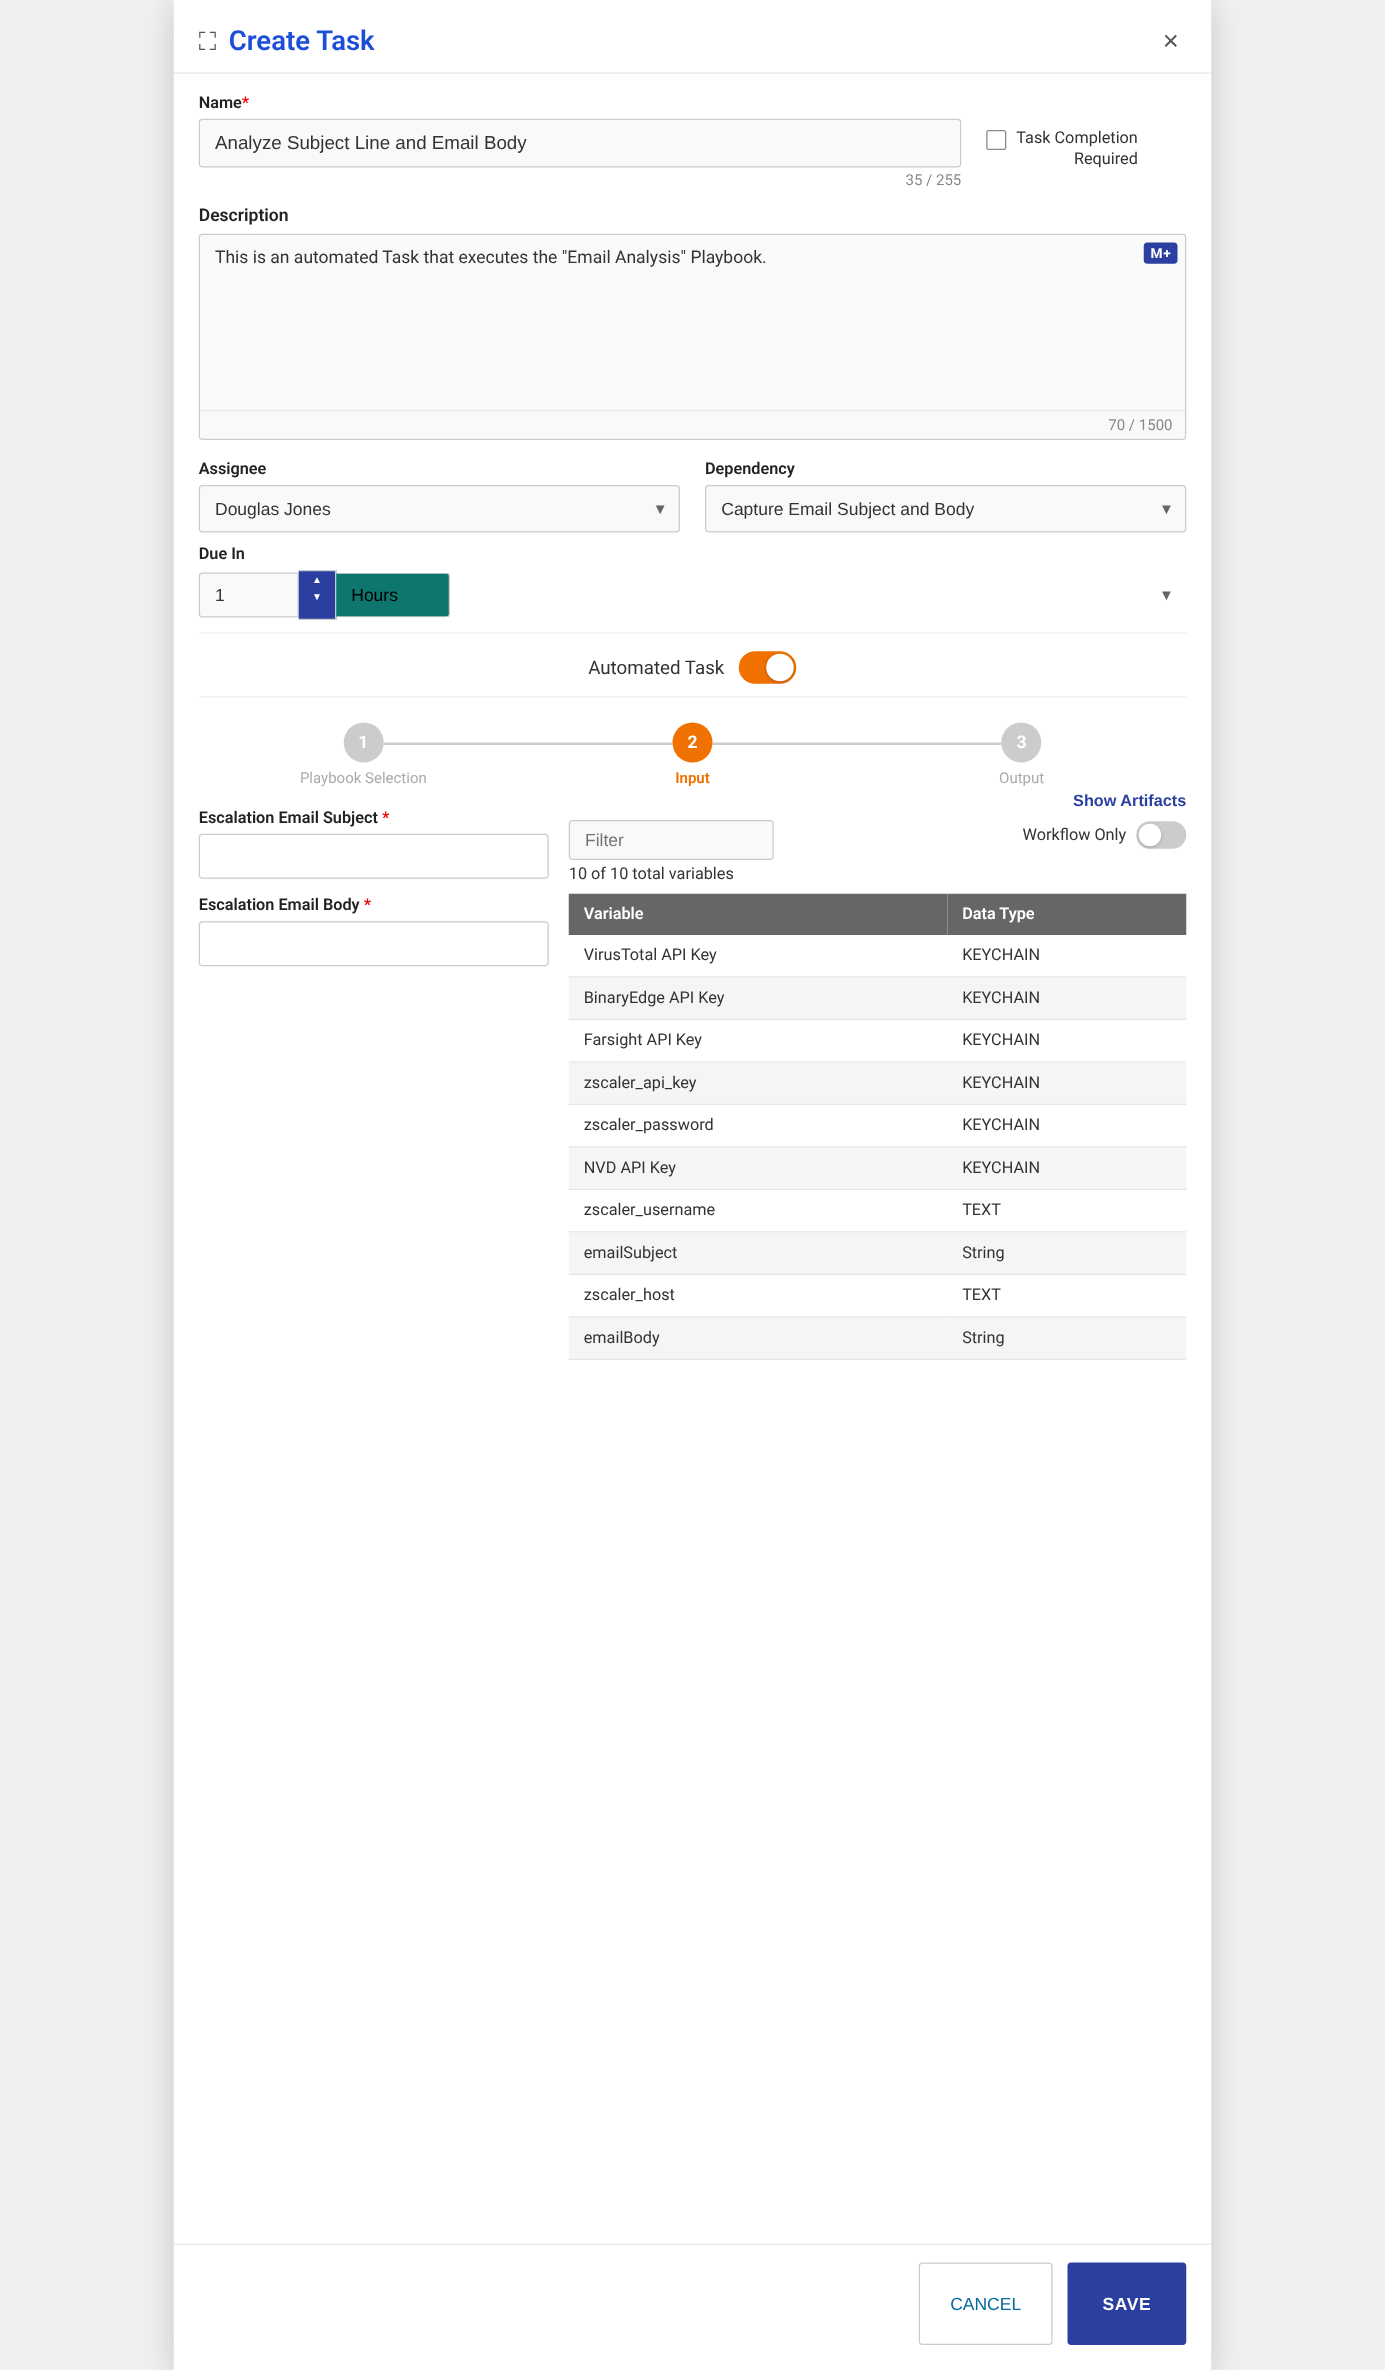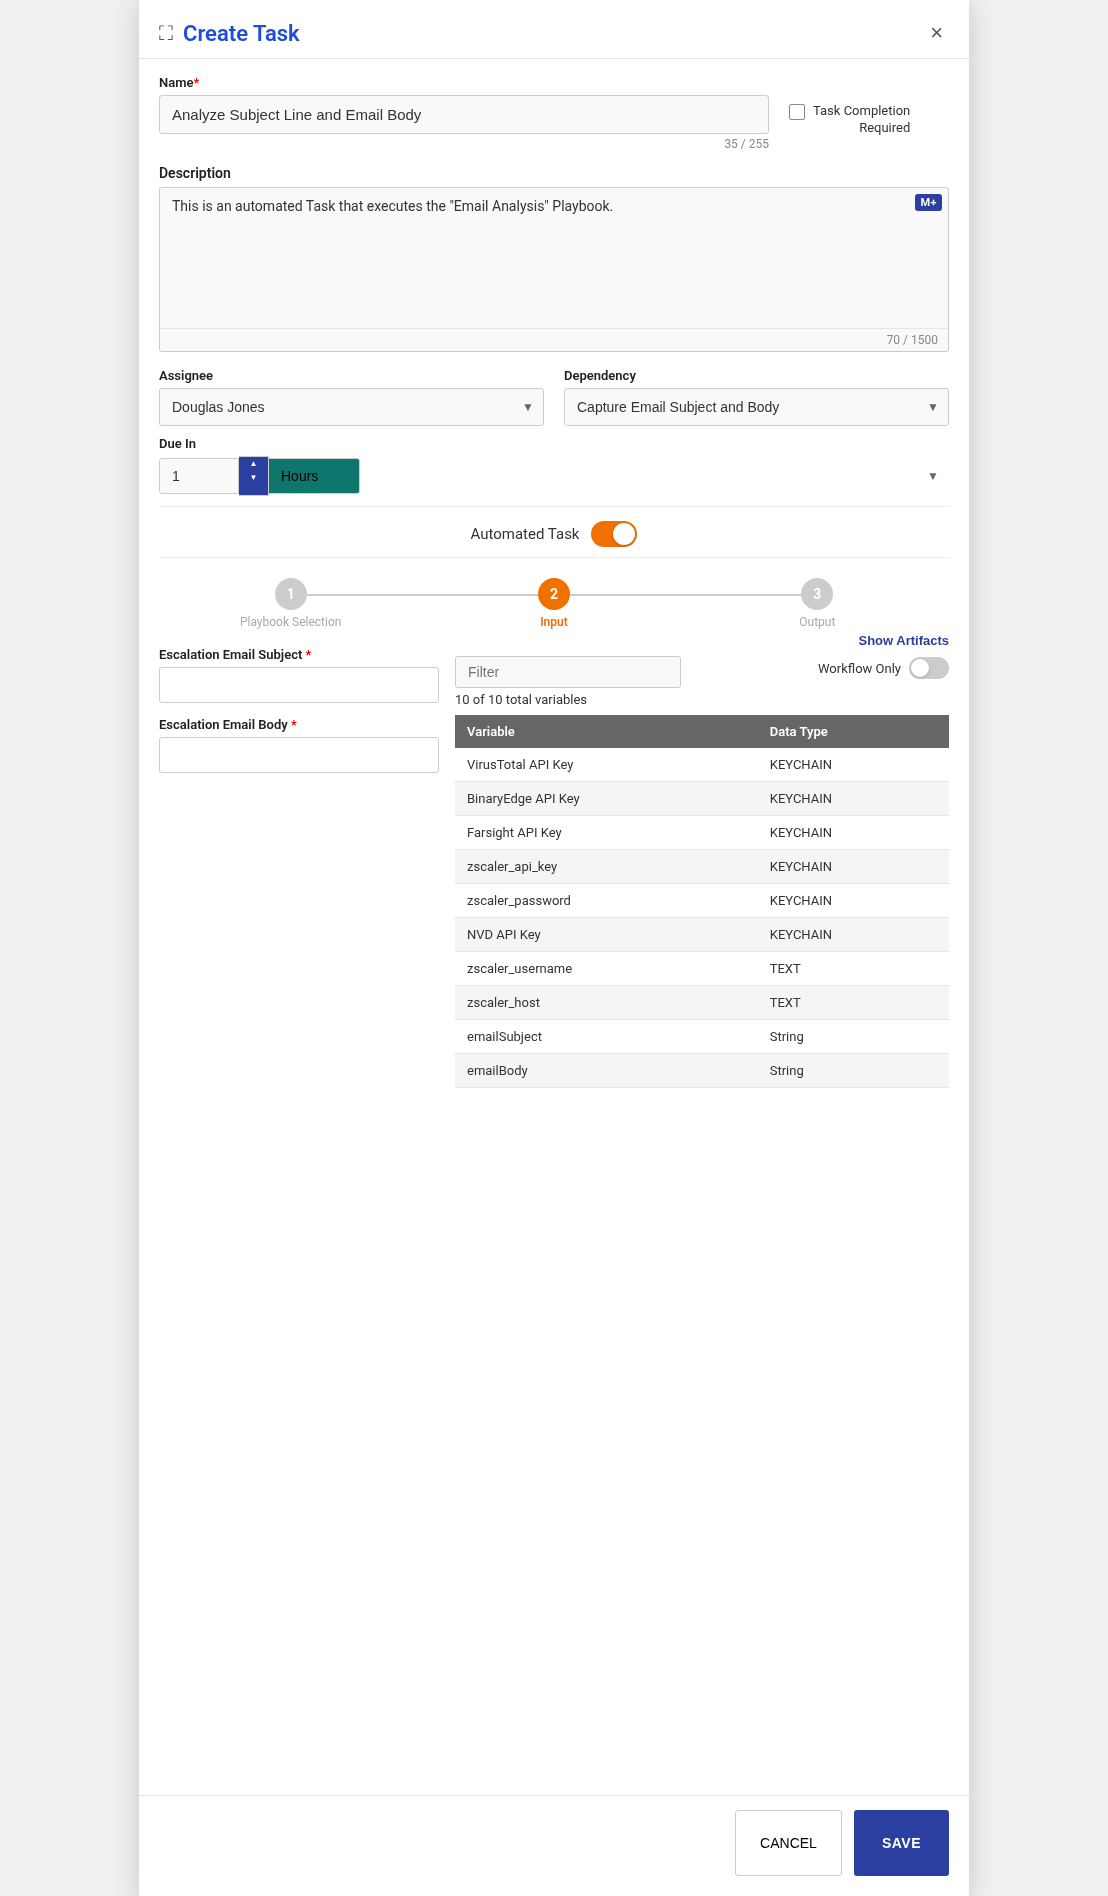--- a/index.html
+++ b/index.html
@@ -357,21 +357,21 @@
       background: none;
       border: none;
       cursor: pointer;
     }
     .filter-input {
       border: 1px solid #ccc;
       border-radius: 3px;
       padding: 7px 12px;
       font-size: 14px;
       background: #f9f9f9;
-      width: 226px;
+      width: 164px;
     }
     .workflow-row {
       display: flex;
       align-items: center;
       gap: 8px;
       margin-bottom: 8px;
     }
     .workflow-label {
       font-size: 13px;
       color: #333;
@@ -454,21 +454,21 @@
       gap: 12px;
       padding: 14px 20px 20px 20px;
       border-top: 1px solid #e5e5e5;
     }
     .cancel-btn {
       background: none;
       border: 1px solid #ccc;
       border-radius: 3px;
       padding: 24px 24px;
       font-size: 14px;
-      color: #000000;
+      color: #0369a1;
       cursor: pointer;
     }
     .save-btn {
       background: #2a3fa0;
       border: none;
       border-radius: 3px;
       padding: 10px 28px;
       font-size: 14px;
       font-weight: 700;
       color: #fff;
@@ -647,26 +647,26 @@
               </tr>
               <tr>
                 <td>NVD API Key</td>
                 <td>KEYCHAIN</td>
               </tr>
               <tr>
                 <td>zscaler_username</td>
                 <td>TEXT</td>
               </tr>
               <tr>
+                <td>emailSubject</td>
+                <td>String</td>
+              </tr>
+              <tr>
                 <td>zscaler_host</td>
                 <td>TEXT</td>
-              </tr>
-              <tr>
-                <td>emailSubject</td>
-                <td>String</td>
               </tr>
               <tr>
                 <td>emailBody</td>
                 <td>String</td>
               </tr>
             </tbody>
         </table>
       </div>
     </div>
 

